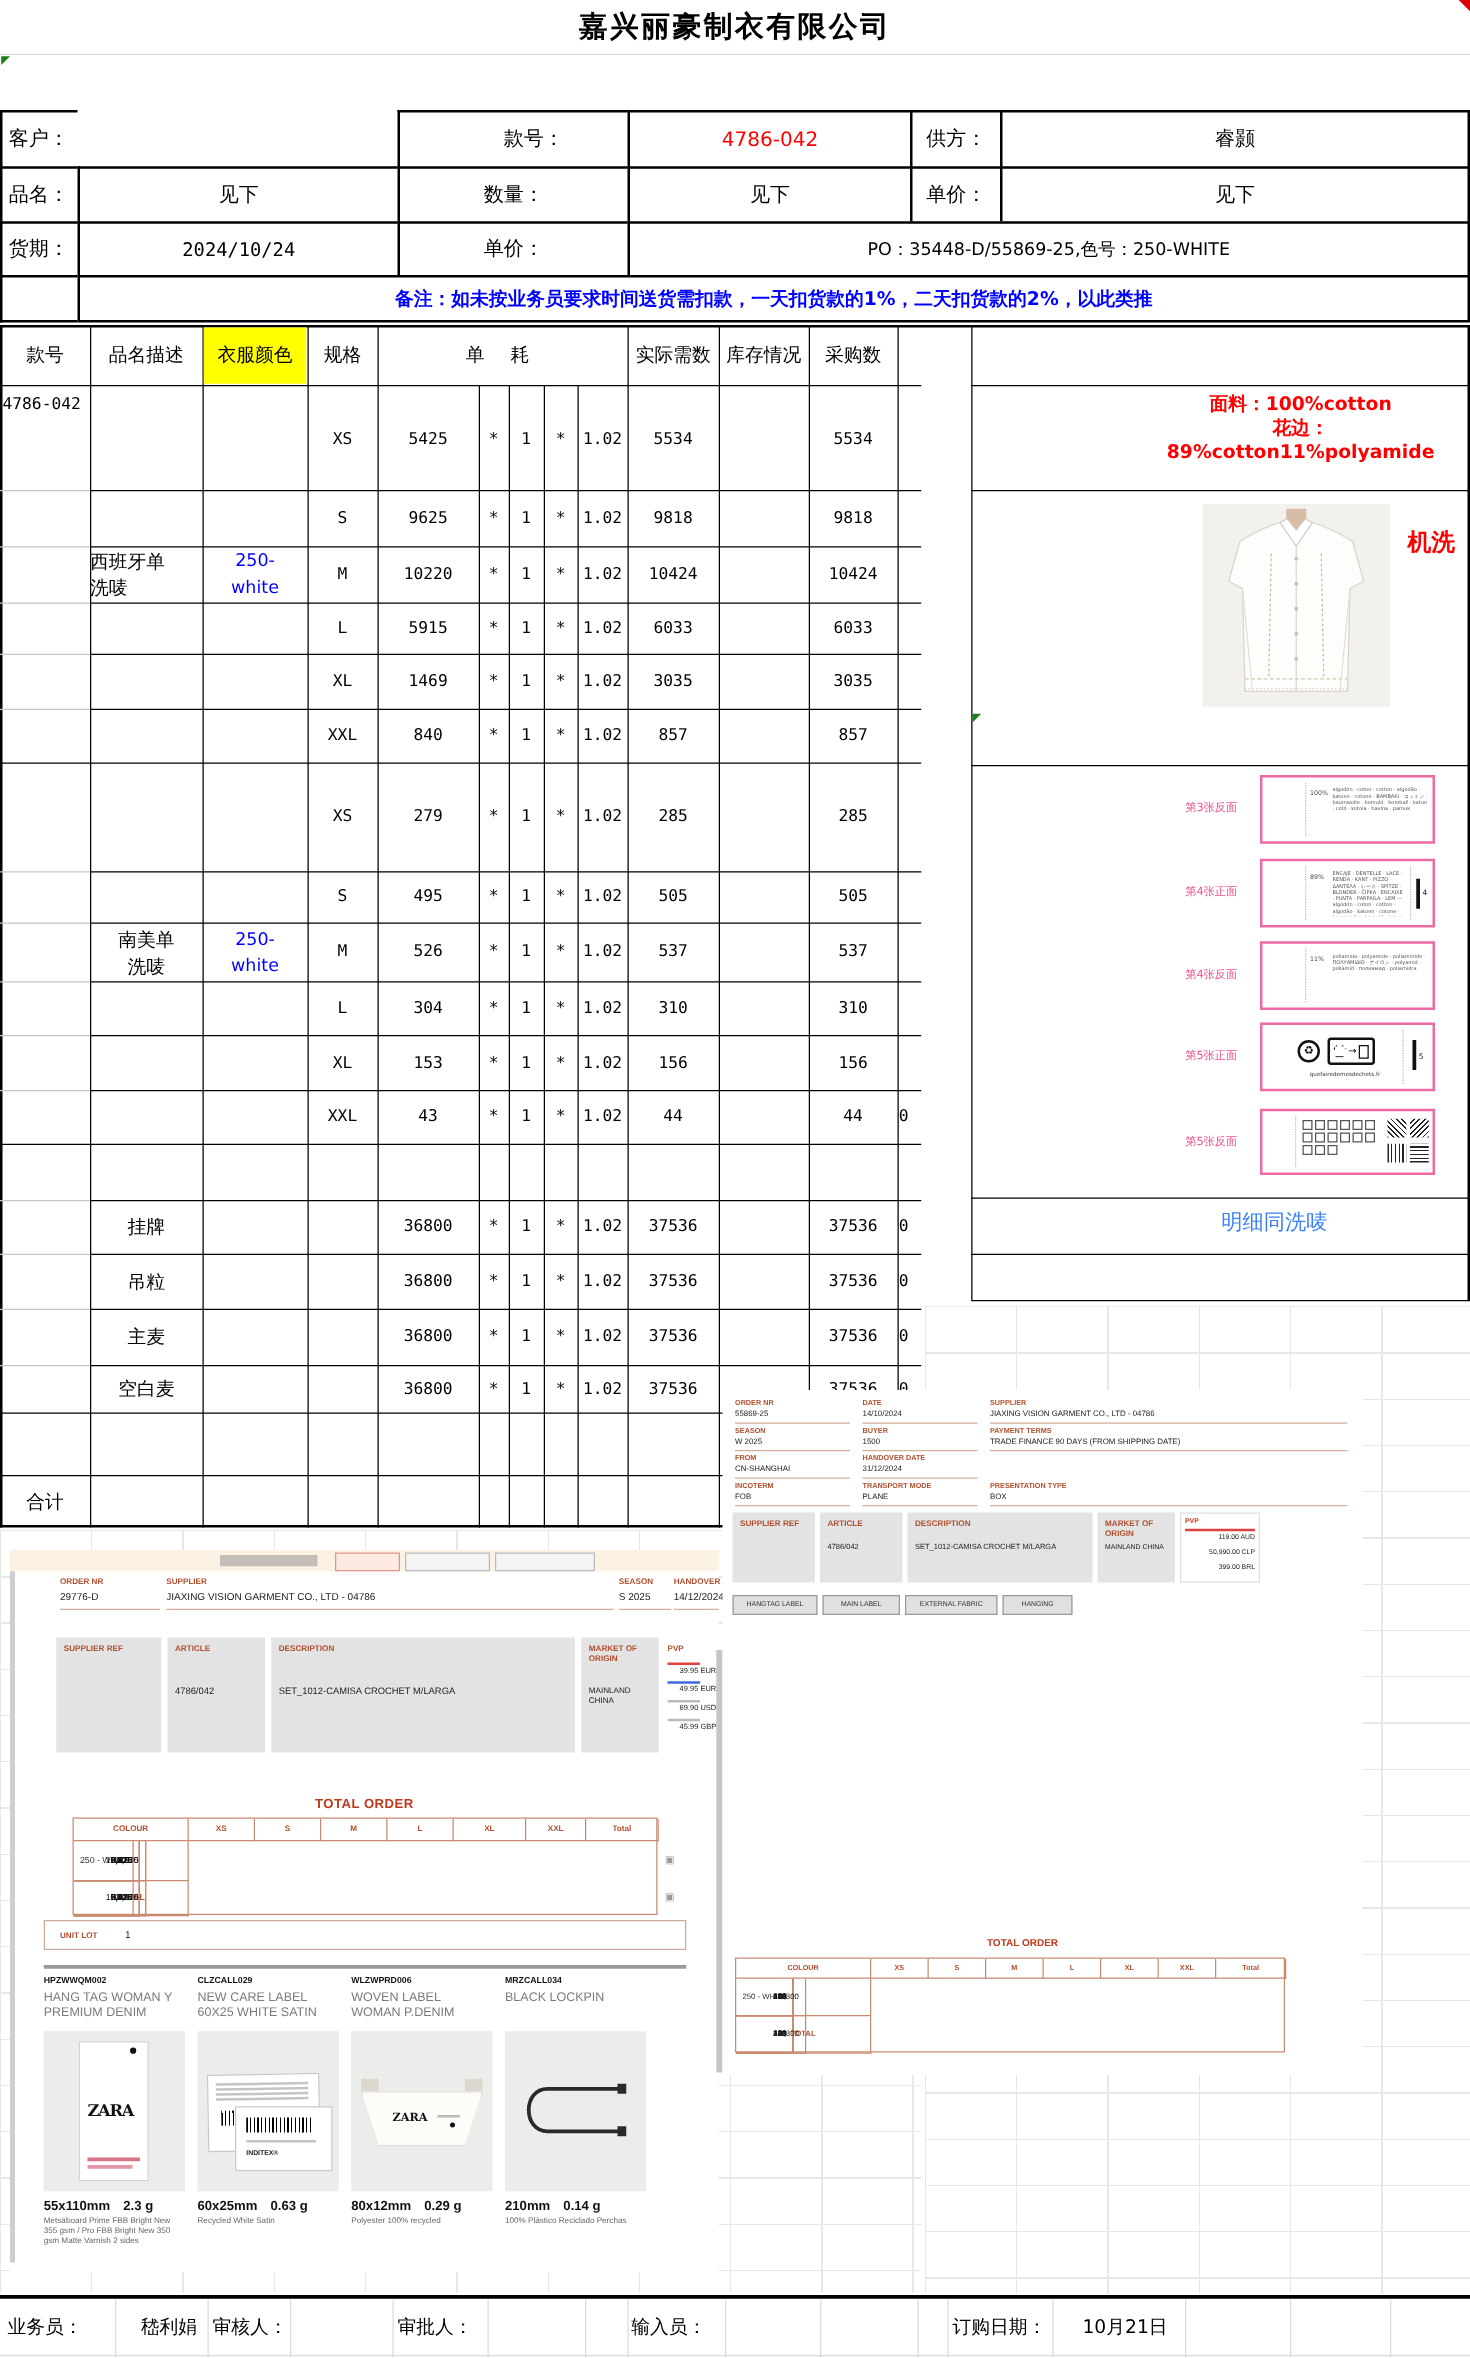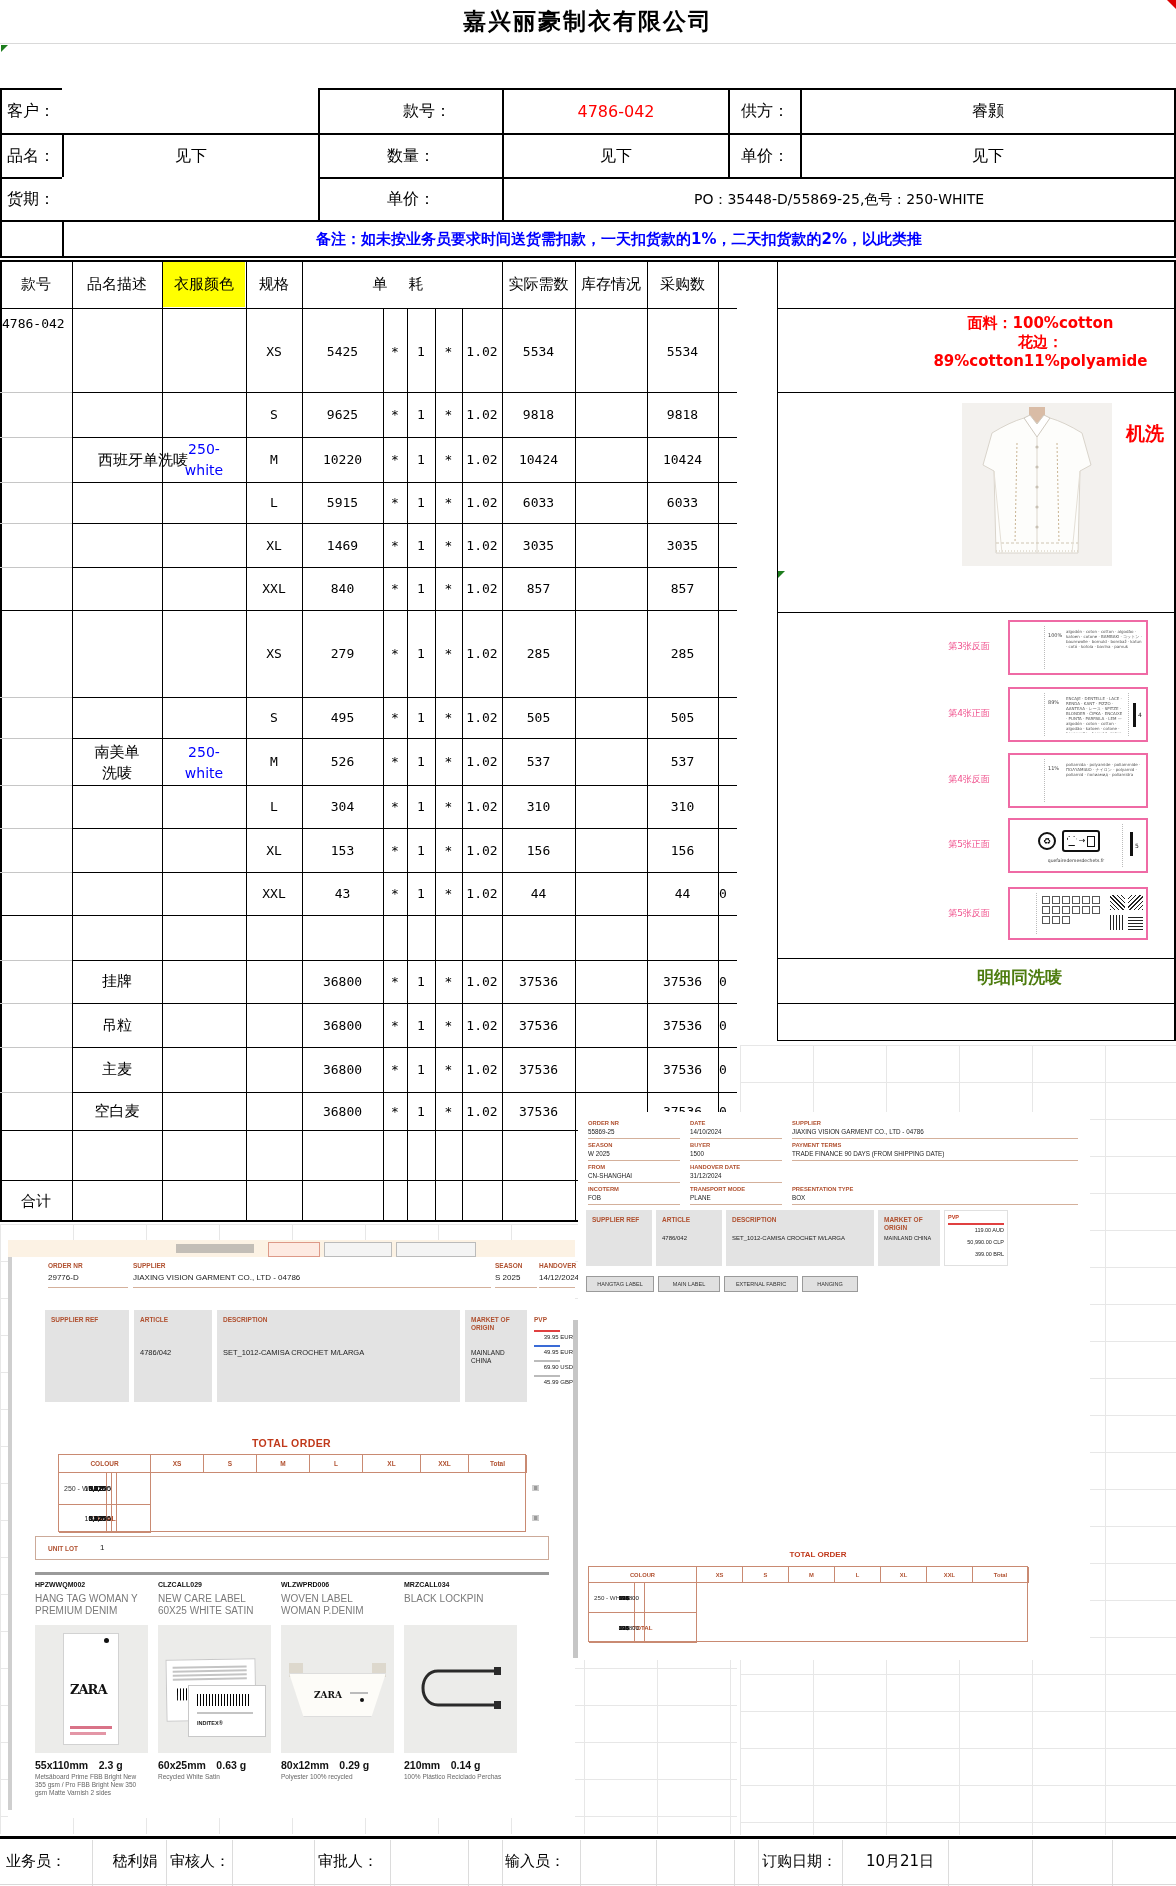--- a/index.html
+++ b/index.html
@@ -40,20 +40,21 @@
   <div class="cell icell br" style="left:800px;top:88px;width:376px;height:45px;">睿颢</div>
 
   <div class="cell-l icell" style="left:0;top:133px;width:62px;height:44px;">品名：</div>
   <div class="cell icell" style="left:62px;top:133px;width:256px;height:44px;">见下</div>
   <div class="cell icell" style="left:318px;top:133px;width:184px;height:44px;">数量：</div>
   <div class="cell icell" style="left:502px;top:133px;width:226px;height:44px;">见下</div>
   <div class="cell icell" style="left:728px;top:133px;width:72px;height:44px;">单价：</div>
   <div class="cell icell br" style="left:800px;top:133px;width:376px;height:44px;">见下</div>
 
   <div class="cell-l icell" style="left:0;top:177px;width:62px;height:43px;">货期：</div>
+  <div class="cell icell mono" style="left:62px;top:177px;width:256px;height:43px;font-size:15px;">2024/10/24</div>
   <div class="cell icell" style="left:318px;top:177px;width:184px;height:43px;">单价：</div>
   <div class="cell icell br" style="left:502px;top:177px;width:674px;height:43px;font-size:14px;">PO：35448-D/55869-25,色号：250-WHITE</div>
 
   <div class="cell icell bb" style="left:0;top:220px;width:62px;height:38px;"></div>
   <div class="cell icell bb br" style="left:62px;top:220px;width:1114px;height:38px;color:#0000ff;font-weight:bold;font-size:15px;">备注：如未按业务员要求时间送货需扣款，一天扣货款的1%，二天扣货款的2%，以此类推</div>
 
   <div class="grid" style="left:740px;top:1045px;width:436px;height:790px;"></div>
   <div class="grid" style="left:0;top:1224px;width:737px;height:610px;"></div>
 
   <div id="main-table" class="abs" style="left:0;top:260px;width:1176px;height:962px;z-index:2;">
@@ -116,21 +117,21 @@
       <div style="position: absolute; left: 163px; top: 2px; width: 82px; height: 45px; background: rgb(255, 255, 0);"></div>
       <div style="position: absolute; left: 0px; top: 0px; width: 72px; height: 48px; display: flex; align-items: center; justify-content: center; font-size: 15px;">款号</div>
       <div style="position: absolute; left: 72px; top: 0px; width: 90px; height: 48px; display: flex; align-items: center; justify-content: center; font-size: 15px;">品名描述</div>
       <div style="position: absolute; left: 162px; top: 0px; width: 84px; height: 48px; display: flex; align-items: center; justify-content: center; font-size: 15px; z-index: 1;">衣服颜色</div>
       <div style="position: absolute; left: 246px; top: 0px; width: 56px; height: 48px; display: flex; align-items: center; justify-content: center; font-size: 15px;">规格</div>
       <div style="position: absolute; left: 302px; top: 0px; width: 200px; height: 48px; display: flex; align-items: center; justify-content: center; font-size: 15px; letter-spacing: 8px;">单 耗</div>
       <div style="position: absolute; left: 502px; top: 0px; width: 73px; height: 48px; display: flex; align-items: center; justify-content: center; font-size: 15px;">实际需数</div>
       <div style="position: absolute; left: 575px; top: 0px; width: 72px; height: 48px; display: flex; align-items: center; justify-content: center; font-size: 15px;">库存情况</div>
       <div style="position: absolute; left: 647px; top: 0px; width: 71px; height: 48px; display: flex; align-items: center; justify-content: center; font-size: 15px;">采购数</div>
       <div style="position: absolute; left: 2px; top: 56px; width: 70px; height: 18px; font-size: 13px; font-family: &quot;DejaVu Sans Mono&quot;, monospace;">4786-042</div>
-      <div style="position: absolute; left: 72px; top: 50px; width: 90px; height: 300px; display: flex; align-items: center; justify-content: center; font-size: 15px; line-height: 21px; margin-left: 26px;">
+      <div style="position: absolute; left: 72px; top: 50px; width: 90px; height: 300px; display: flex; flex-direction: column; justify-content: center; font-size: 15px; line-height: 21px;">
         <div>西班牙单</div>
         <div>洗唛</div>
       </div>
       <div style="position: absolute; left: 162px; top: 50px; width: 84px; height: 300px; display: flex; flex-direction: column; align-items: center; justify-content: center; line-height: 21px; color: rgb(0, 0, 255); font-size: 14px;">
         <div>250-</div>
         <div>white</div>
       </div>
       <div style="position: absolute; left: 72px; top: 350px; width: 90px; height: 305px; display: flex; flex-direction: column; align-items: center; justify-content: center; font-size: 15px; line-height: 21px;">
         <div>南美单</div>
         <div>洗唛</div>
@@ -349,21 +350,21 @@
           <div style="left: 0px; top: 0px; width: 8px; height: 8px; position: static; border: 1px solid rgb(85, 85, 85); box-sizing: border-box;"></div>
           <div style="left: 0px; top: 0px; width: 8px; height: 8px; position: static; border: 1px solid rgb(85, 85, 85); box-sizing: border-box;"></div>
           <div style="left: 0px; top: 0px; width: 8px; height: 8px; position: static; border: 1px solid rgb(85, 85, 85); box-sizing: border-box;"></div>
           <div style="left: 0px; top: 0px; width: 8px; height: 8px; position: static; border: 1px solid rgb(85, 85, 85); box-sizing: border-box;"></div>
         </div>
         <div style="position: absolute; left: 100px; top: 6px; width: 15px; height: 15px; background: repeating-linear-gradient(45deg, rgb(34, 34, 34) 0px, rgb(34, 34, 34) 1px, rgb(255, 255, 255) 1px, rgb(255, 255, 255) 3px);"></div>
         <div style="position: absolute; left: 118px; top: 6px; width: 15px; height: 15px; background: repeating-linear-gradient(-45deg, rgb(34, 34, 34) 0px, rgb(34, 34, 34) 1px, rgb(255, 255, 255) 1px, rgb(255, 255, 255) 3px);"></div>
         <div style="position: absolute; left: 100px; top: 26px; width: 15px; height: 15px; background: repeating-linear-gradient(90deg, rgb(34, 34, 34) 0px, rgb(34, 34, 34) 1px, rgb(255, 255, 255) 1px, rgb(255, 255, 255) 3px);"></div>
         <div style="position: absolute; left: 118px; top: 26px; width: 15px; height: 15px; background: repeating-linear-gradient(0deg, rgb(34, 34, 34) 0px, rgb(34, 34, 34) 1px, rgb(255, 255, 255) 1px, rgb(255, 255, 255) 3px);"></div>
       </div>
-      <div style="position: absolute; left: 977px; top: 706px; width: 199px; height: 28px; color: #4d7c0f; font-weight: bold; font-size: 17px;">明细同洗唛</div>
+      <div style="position: absolute; left: 977px; top: 706px; width: 199px; height: 28px; color: #3b82f6; font-weight: normal; font-size: 17px;">明细同洗唛</div>
     </div>
   <div class="gtri" style="left:778px;top:571px;"></div>
 
   <div id="doc1" class="doc" style="left:8px;top:1240px;width:567px;height:578px;">
       <div style="position: absolute; left: 0px; top: 8px; width: 4px; height: 562px; background: rgb(207, 207, 207);"></div>
       <div style="position: absolute; left: 0px; top: 0px; width: 567px; height: 17px; background: rgb(252, 242, 228);"></div>
       <div style="position: absolute; left: 260px; top: 2px; width: 50px; height: 13px; border: 1px solid rgb(221, 153, 136); background: rgb(253, 234, 226);"></div>
       <div style="position: absolute; left: 316px; top: 2px; width: 66px; height: 13px; border: 1px solid rgb(187, 187, 187); background: rgb(244, 244, 244);"></div>
       <div style="position: absolute; left: 388px; top: 2px; width: 78px; height: 13px; border: 1px solid rgb(187, 187, 187); background: rgb(244, 244, 244);"></div>
       <div style="position: absolute; left: 168px; top: 4px; width: 78px; height: 9px; background: rgb(138, 138, 138); opacity: 0.5;"></div>

